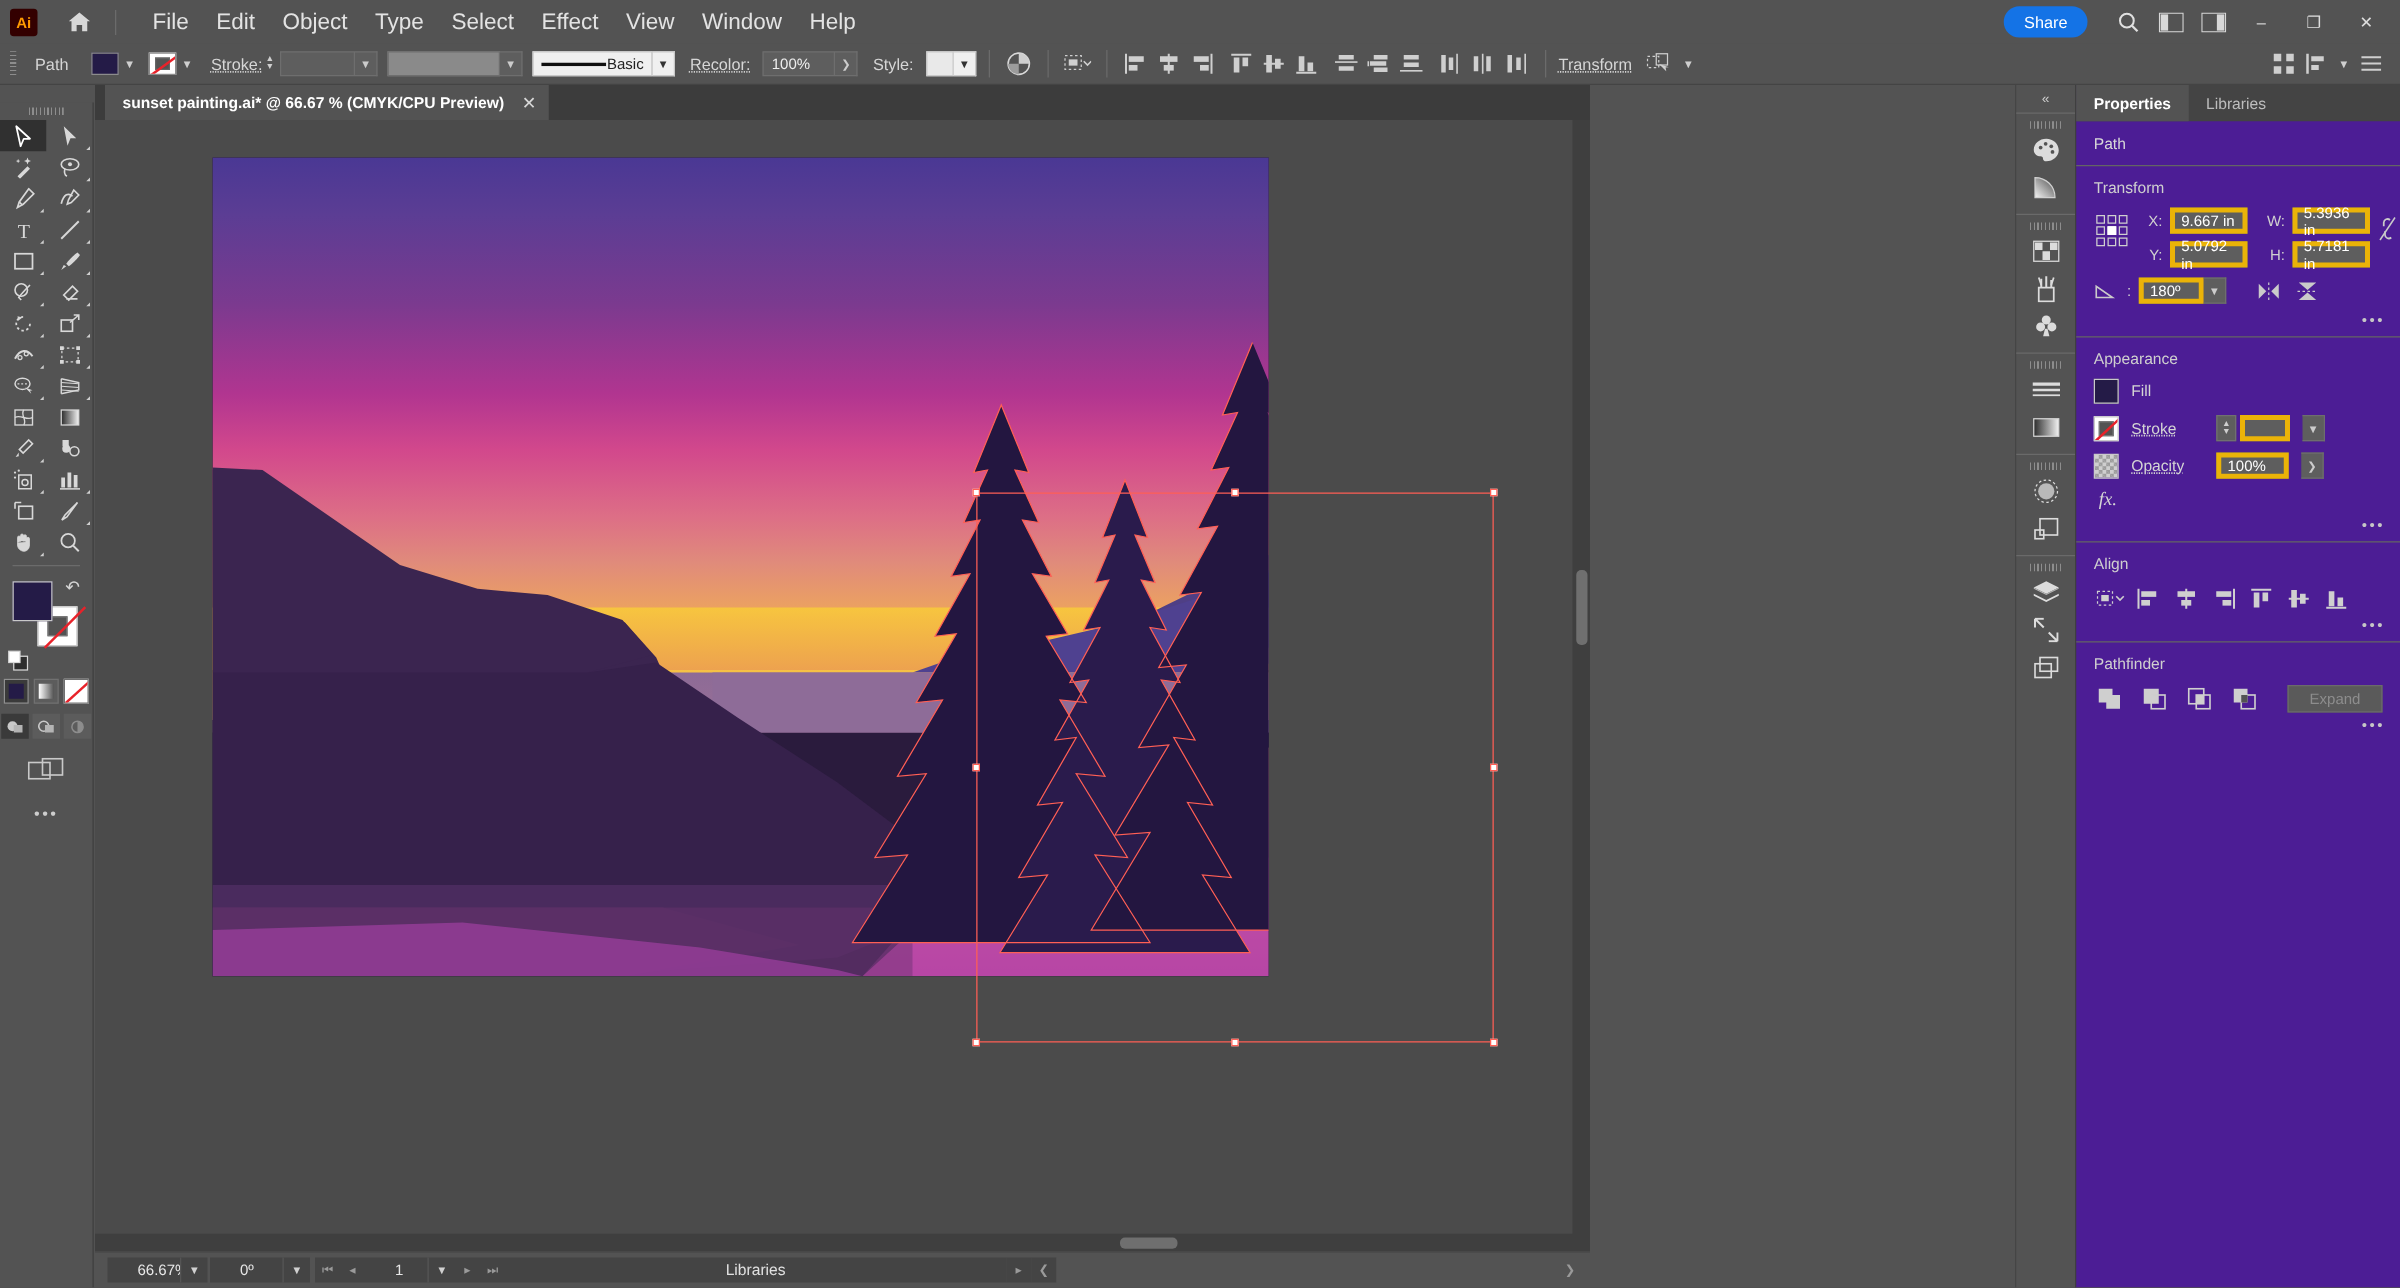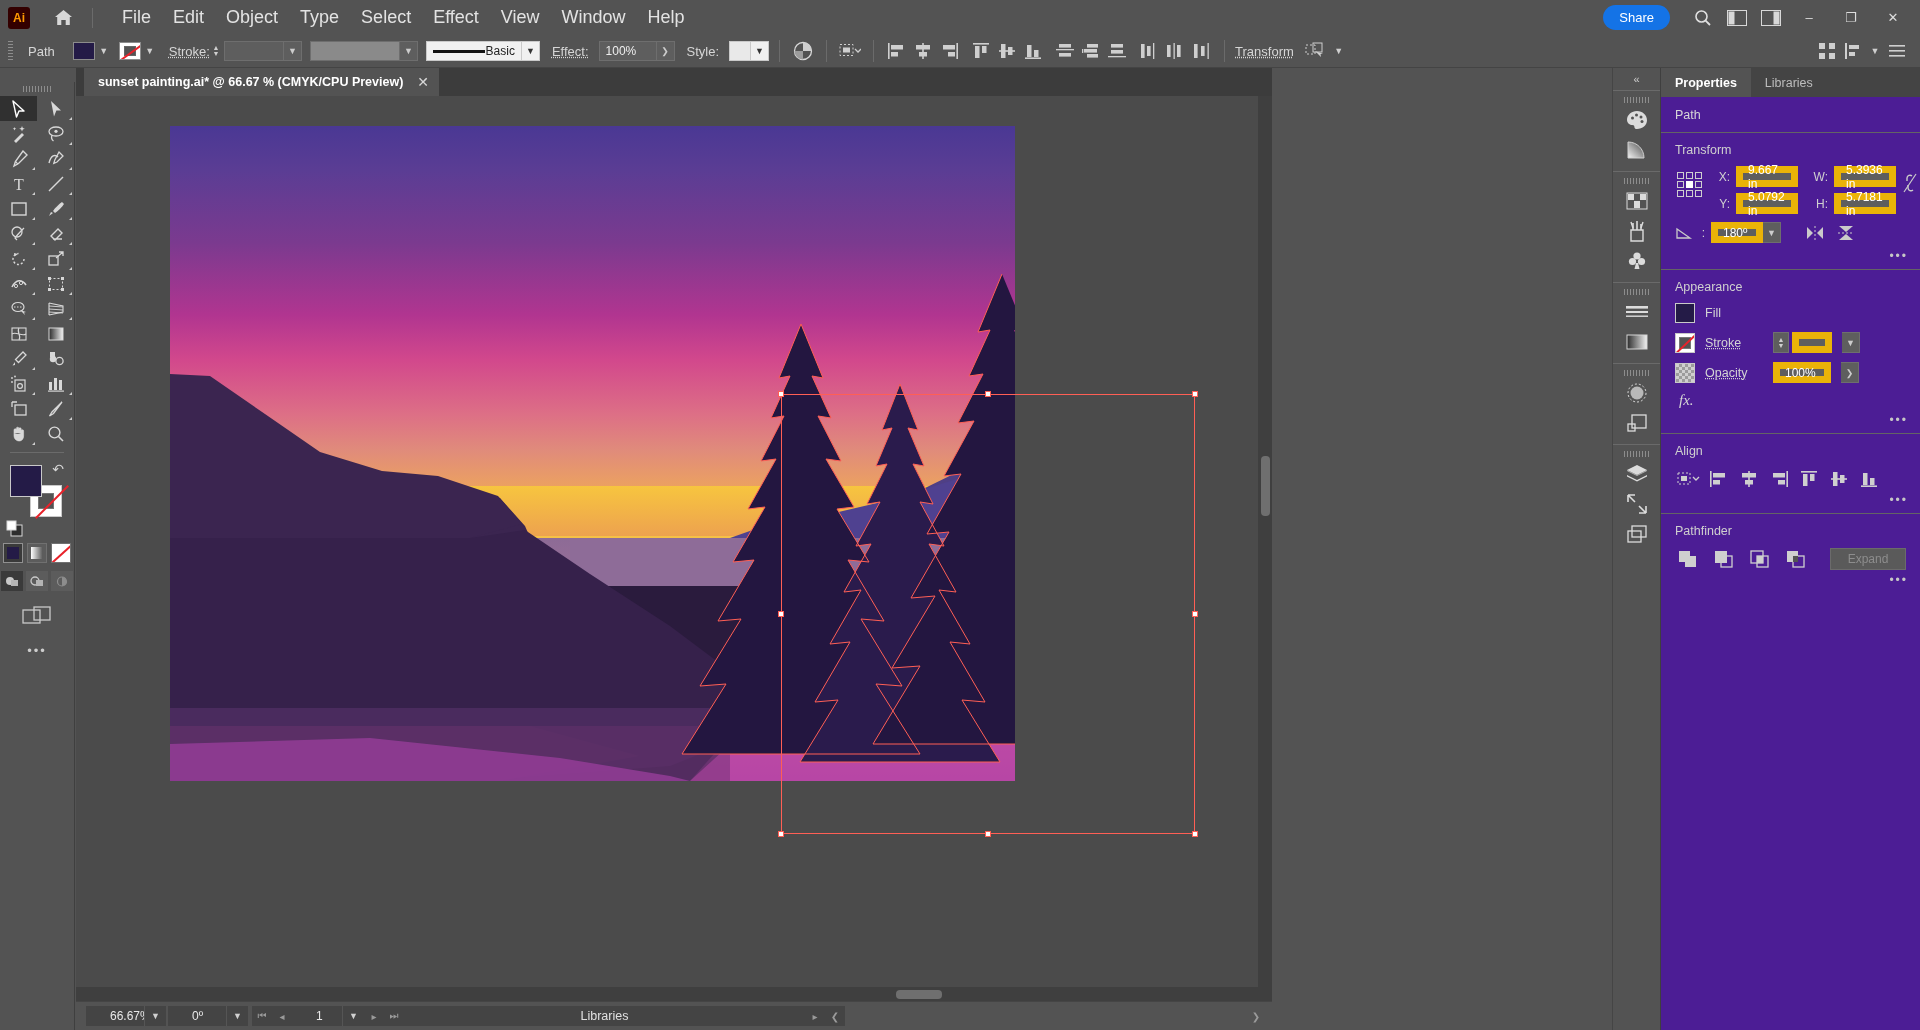--- a/index.html
+++ b/index.html
@@ -167,21 +167,21 @@
   .ptab{ padding:0 14px; display:flex;align-items:center; font-size:12.5px; color:#bdbdbd;}
   .ptab.active{ background:#535353; color:#ffffff; font-weight:bold;}
   .ptitle{ font-size:12.5px; color:#d8d8d8; padding:11px 14px 10px; }
   .psec{ border-top:1px solid #646464; padding:10px 14px 8px; position:relative;}
   .psec-h{ font-size:12.5px; color:#cfcfcf; margin-bottom:9px;}
   .ref-grid{ display:grid; grid-template-columns:repeat(3,7px); grid-gap:2px; }
   .ref-grid div{ width:7px;height:7px; border:1px solid #cfcfcf; }
   .ref-grid div.on{ background:#ffffff; border-color:#ffffff;}
   .p-row{ display:flex; align-items:center; margin-bottom:6px; }
   .p-lab{ font-size:12px; color:#d0d0d0; width:20px; text-align:right; margin-right:6px;}
-  .p-in{ background:#5e5e5e; border:7px solid #eab308; height:21px; width:62px;
+  .p-in{ background:#5e5e5e; border:4px solid #eab308; height:21px; width:62px;
          font-size:12px; color:#fff; display:flex;align-items:center; padding:0 5px;}
   .p-dots{ position:absolute; right:12px; bottom:6px; color:#c6c6c6; letter-spacing:2px; font-size:12px;}
   .ap-row{ display:flex; align-items:center; margin-bottom:9px; gap:10px;}
   .ap-sw{ width:20px;height:20px; border:1px solid #c9c9c9; }
   .ap-lab{ font-size:12.5px; color:#d4d4d4; }
   .ap-lab.u{ text-decoration:underline; text-decoration-style:dotted;}
   .align-row{ display:flex; gap:2px; align-items:center; }
   .al-b{ width:28px;height:24px; display:flex;align-items:center;justify-content:center;}
   .pf-row{ display:flex; align-items:center; gap:10px;}
   .pf-b{ width:26px;height:24px; display:flex;align-items:center;justify-content:center;}
@@ -271,21 +271,21 @@
     <div class="dropbtn">▼</div>
 
     <div class="field light" style="width:96px;margin-left:8px;justify-content:space-between;">
       <svg width="52" height="3" viewBox="0 0 52 3">
           <rect width="52" height="3" fill="#111"></rect>
         </svg>
       <span style="font-size:12px;">Basic</span>
     </div>
     <div class="dropbtn light">▼</div>
 
-    <div class="cb-label" style="text-decoration:underline;text-decoration-style:dotted;margin-left:12px;">Effect:</div>
+    <div class="cb-label" style="text-decoration:underline;text-decoration-style:dotted;margin-left:12px;">Recolor:</div>
     <div class="field" style="width:58px;">100%</div>
     <div class="dropbtn">❯</div>
 
     <div class="cb-label" style="margin-left:12px;">Style:</div>
     <div class="field light" style="width:22px;background:#e9e9e9;"></div>
     <div class="dropbtn light">▼</div>
 
     <div class="vdiv"></div>
     <div class="align-ico">
       <svg width="20" height="20" viewBox="0 0 20 20">

